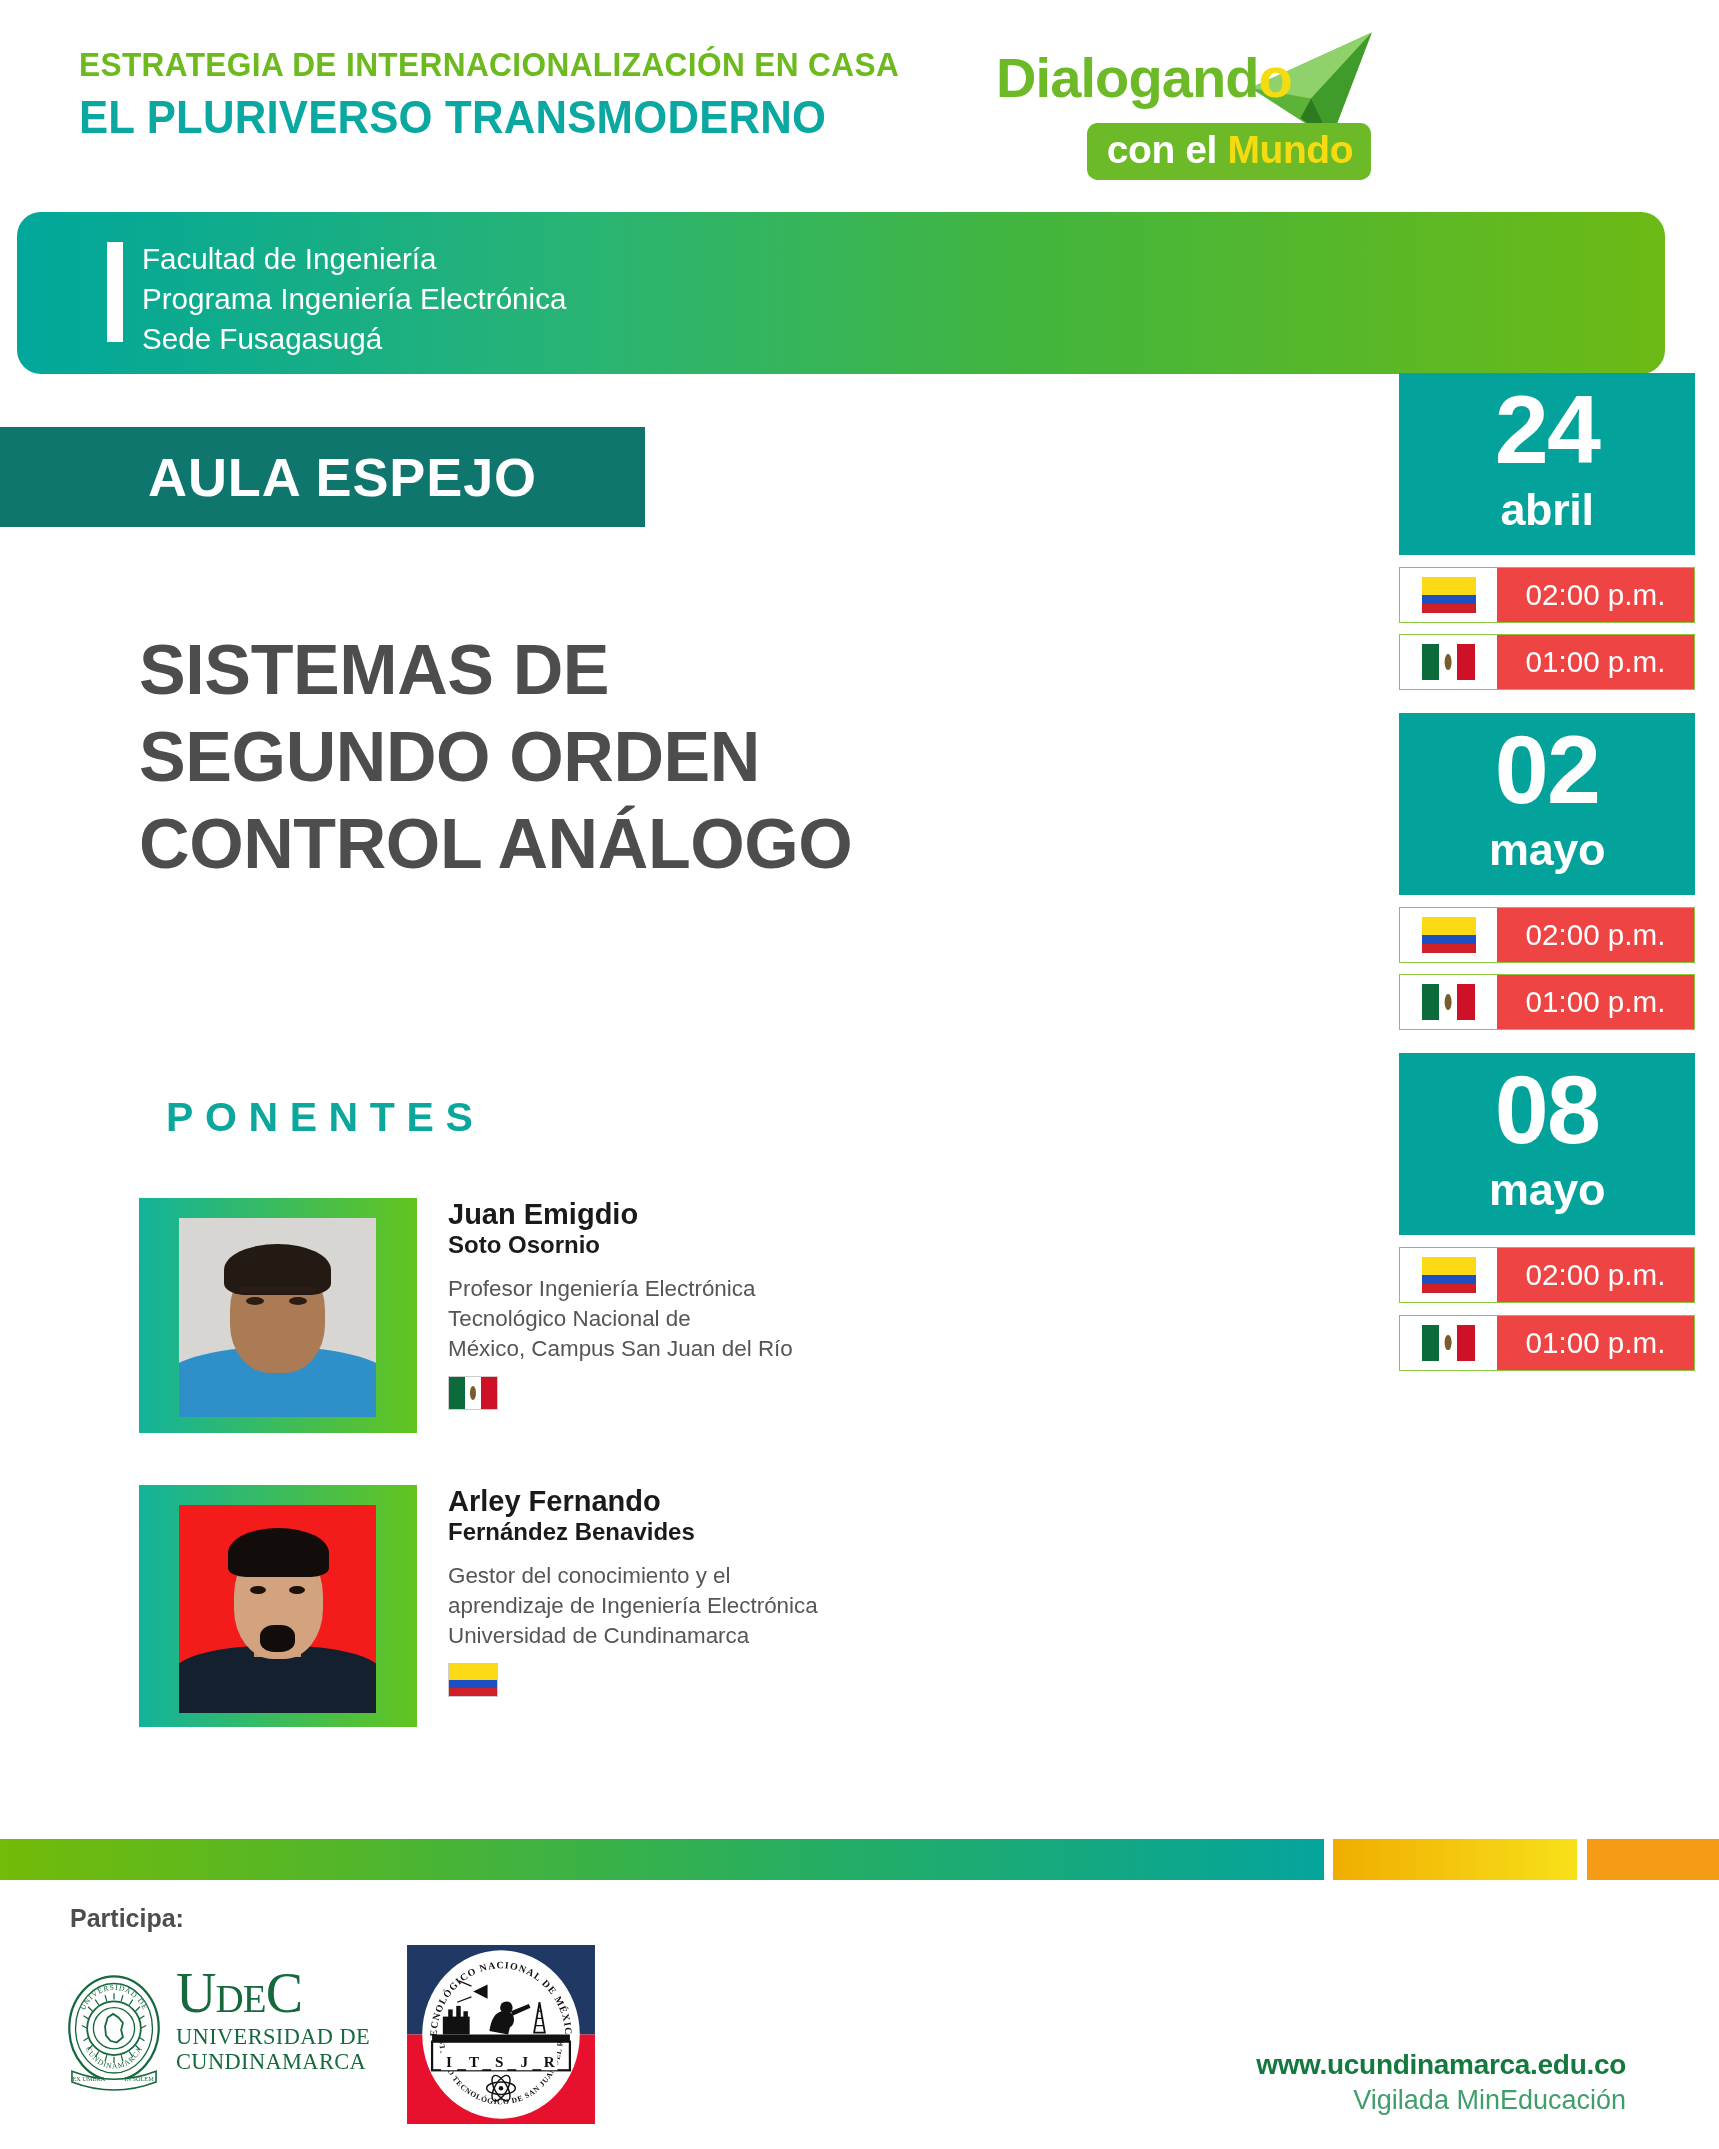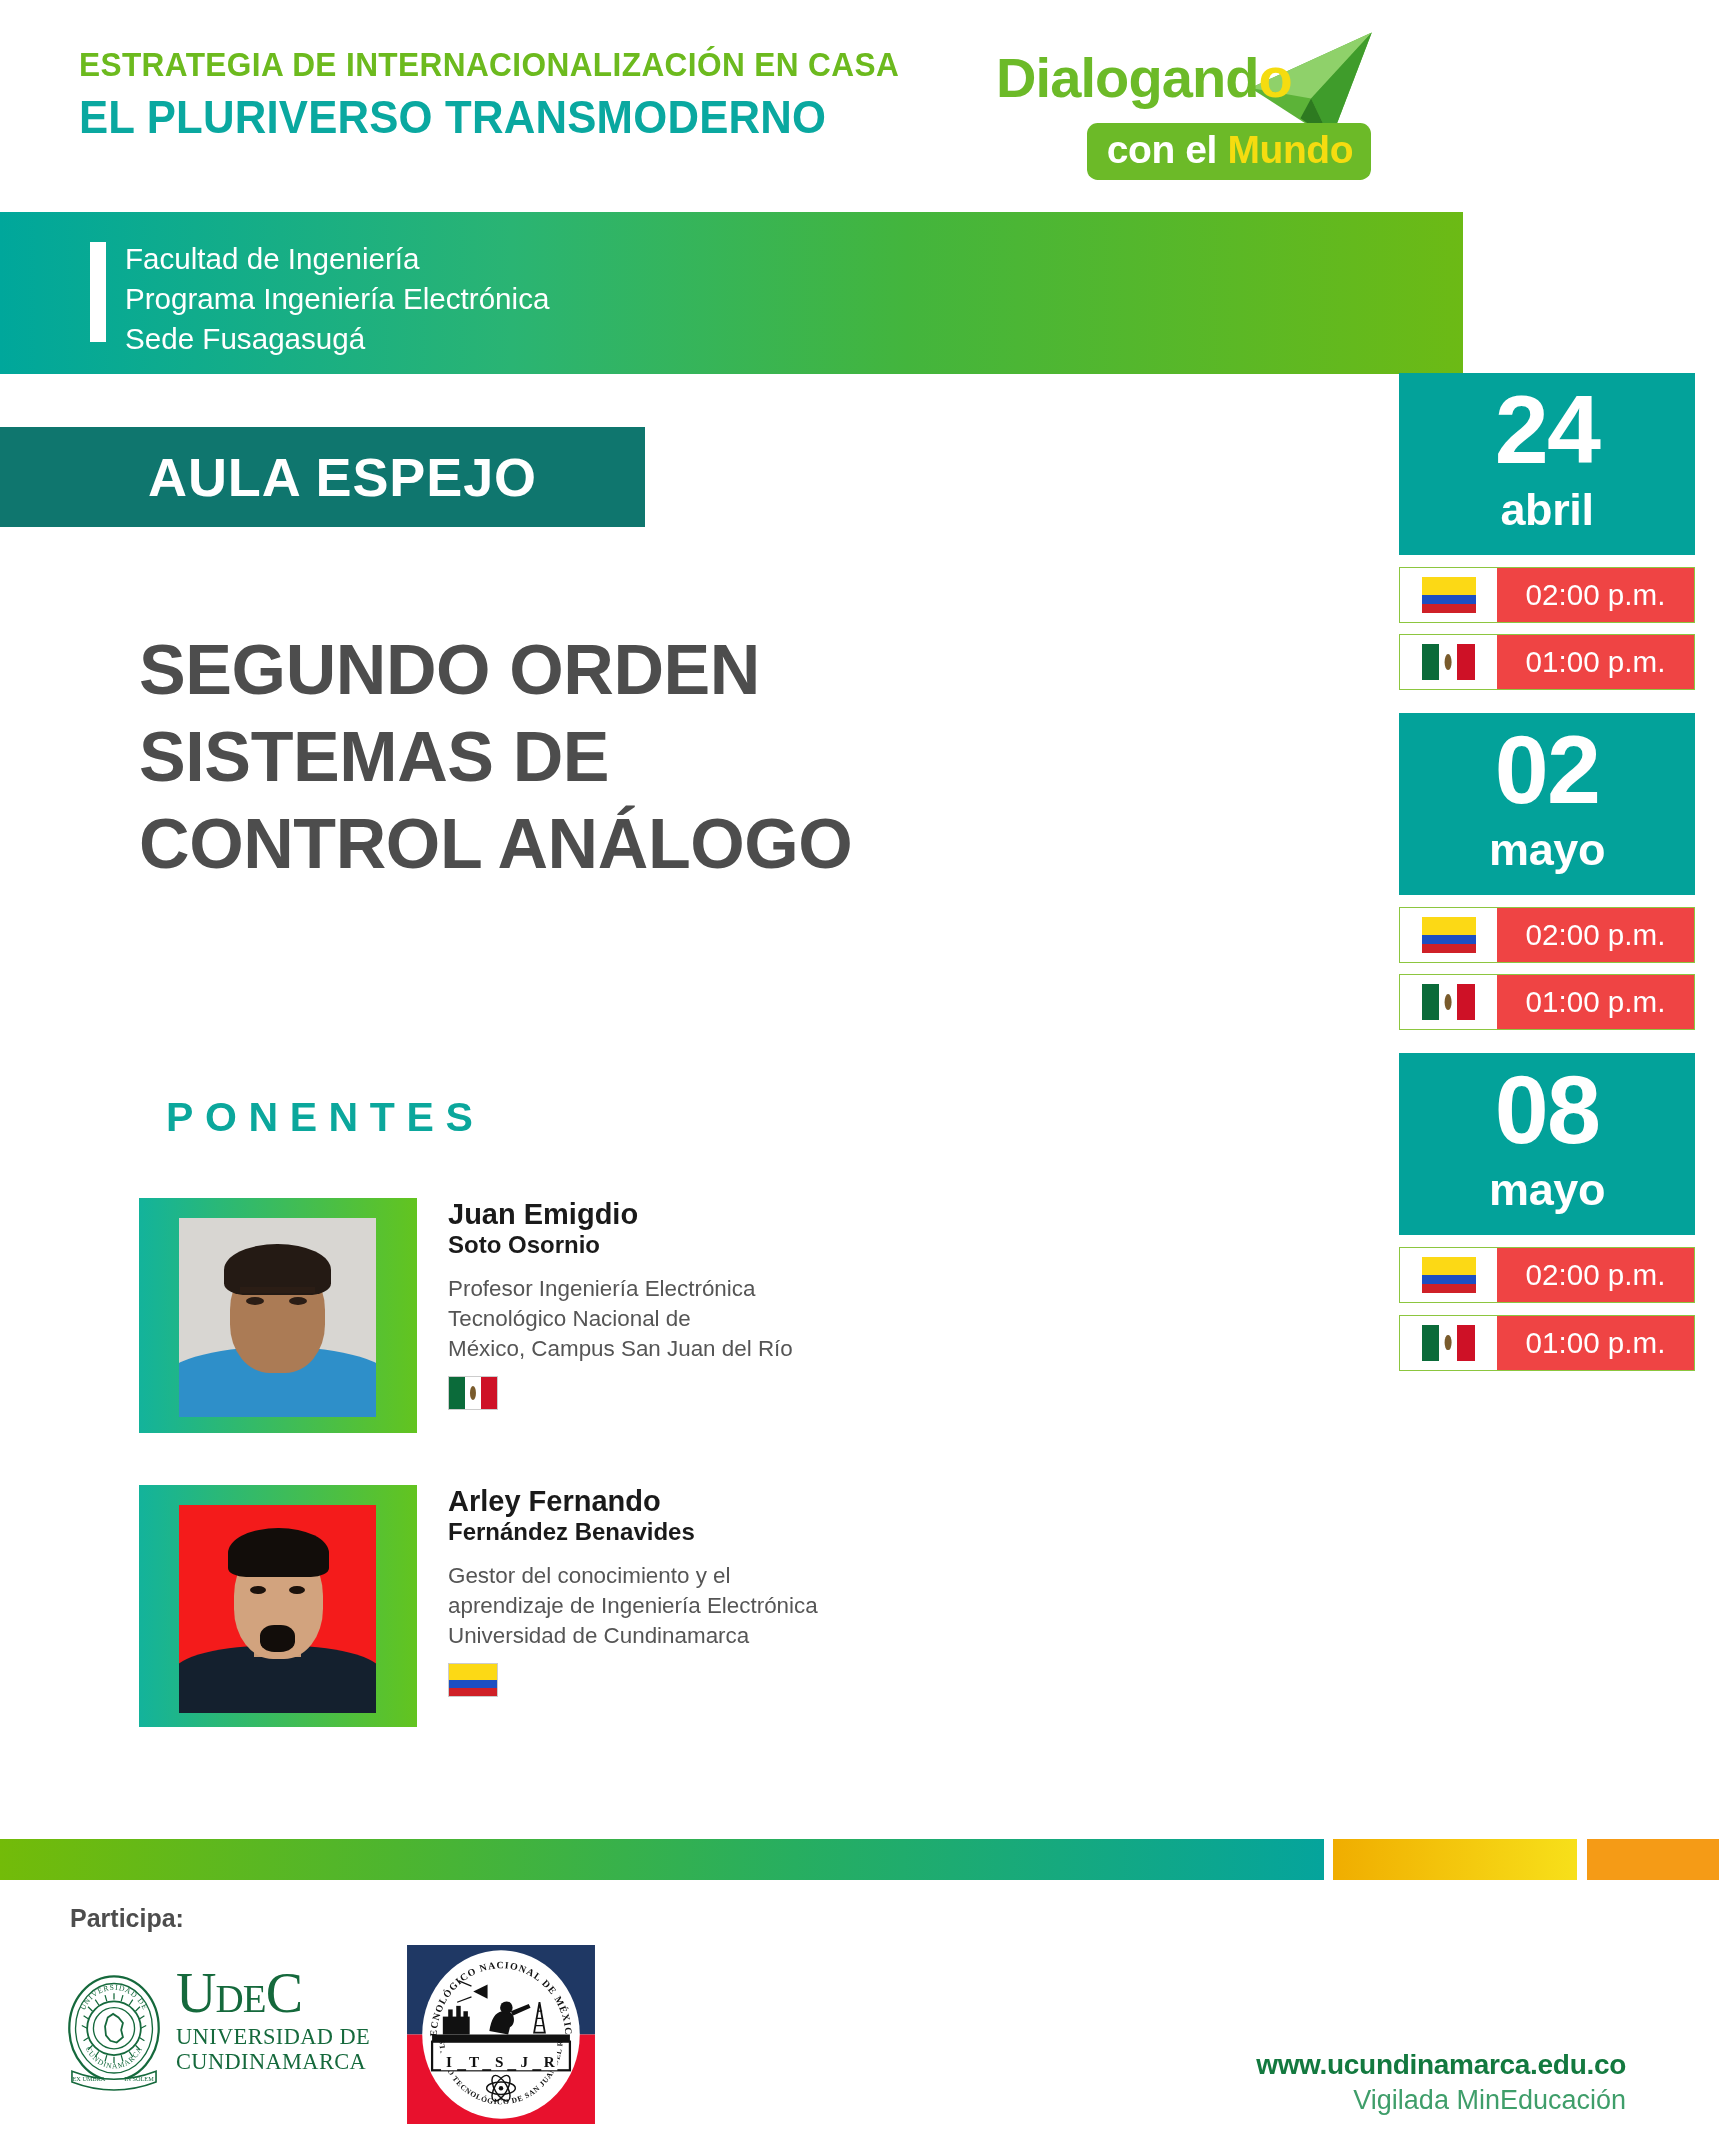--- a/index.html
+++ b/index.html
@@ -80,23 +80,24 @@
     color: #ffffff;
     white-space: nowrap;
     letter-spacing: -0.4px;
     margin-left: 44px;
   }
   #brand-pill .mundo { color: #f5dc10; }
 
   
   #faculty-banner {
     position: absolute;
-    left: 0; top: 212px;
-    width: 1463px; height: 162px;
+    left: 17px; top: 212px;
+    width: 1648px; height: 162px;
     background: linear-gradient(90deg, #00a79b 0%, #2ab473 35%, #43b53d 62%, #6cba15 100%);
+    border-radius: 24px;
   }
   #faculty-bar {
     position: absolute;
     left: 90px; top: 30px;
     width: 16px; height: 100px;
     background: #ffffff;
   }
   #faculty-lines {
     position: absolute;
     left: 125px; top: 27px;
@@ -464,22 +465,22 @@
     <div>Programa Ingeniería Electrónica</div>
     <div>Sede Fusagasugá</div>
   </div>
 </div>
 
 <div id="aula-badge">
   <div id="aula-badge-label">AULA ESPEJO</div>
 </div>
 
 <div id="event-title">
+  <div>SISTEMAS DE</div>
   <div>SEGUNDO ORDEN</div>
-  <div>SISTEMAS DE</div>
   <div>CONTROL ANÁLOGO</div>
 </div>
 
 <div id="ponentes-heading">PONENTES</div>
 
 <div class="speaker-row" id="speaker-0">
   <div class="speaker-photo-frame">
     <div class="speaker-photo">
       <div class="photo-juan">
         <div class="shirt"></div>

